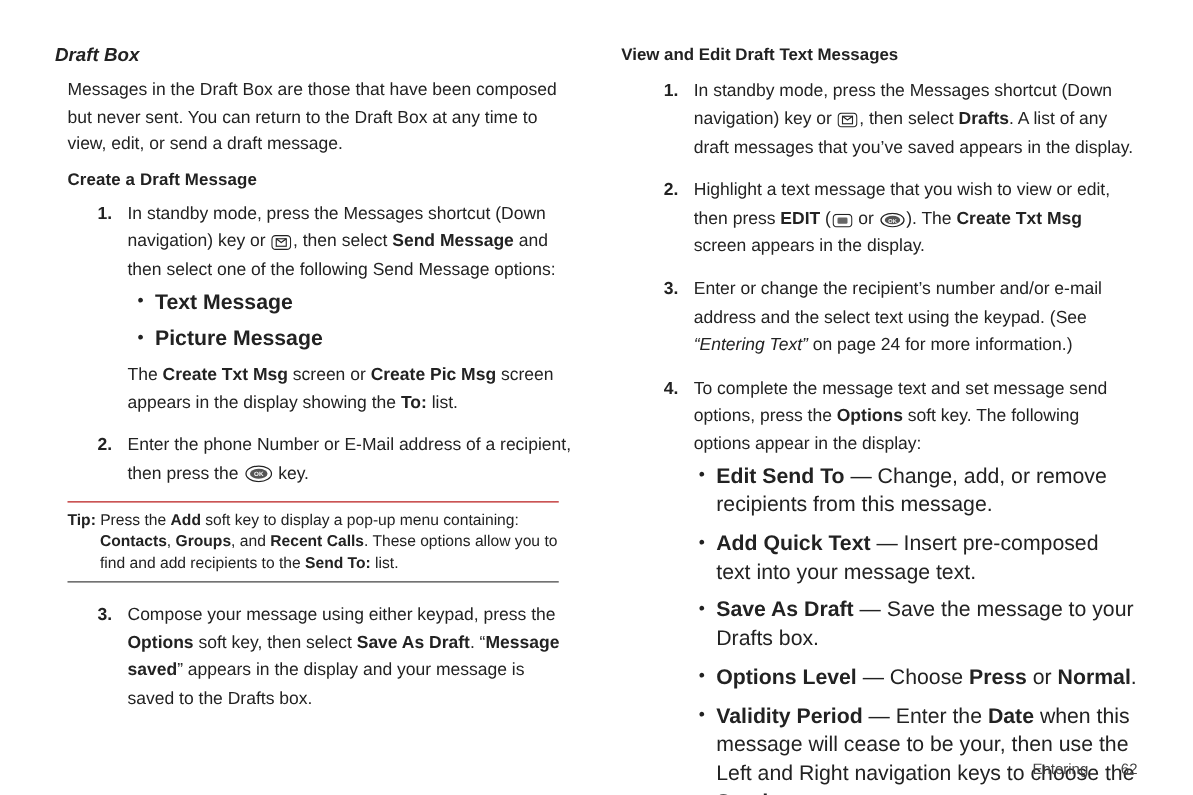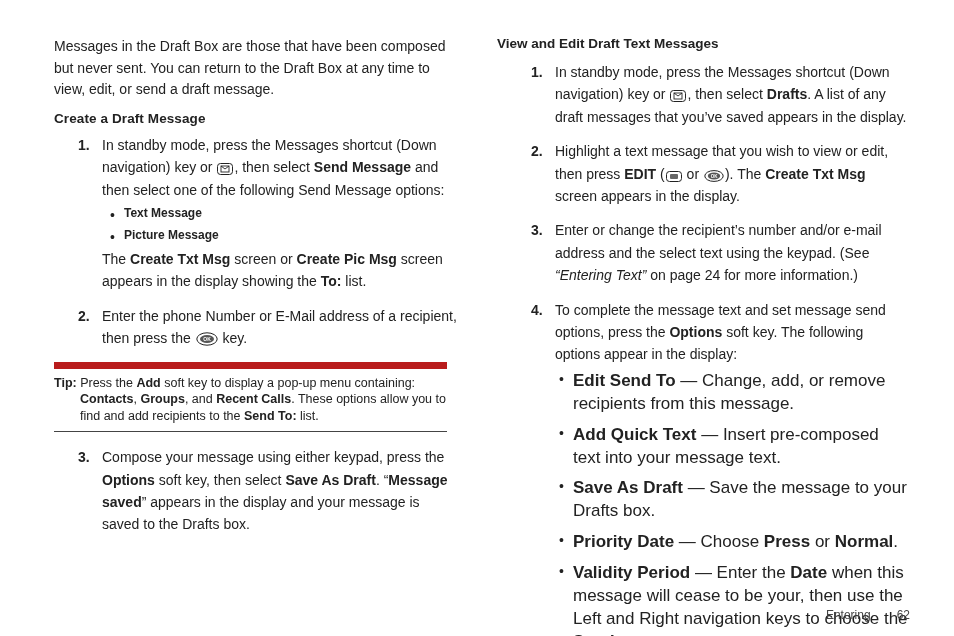--- a/index.html
+++ b/index.html
@@ -67,21 +67,21 @@
     font-size: 14px;
   }
   ul.bullets {
     list-style: none;
     padding: 0;
     margin: 4px 0 4px 8px;
   }
   ul.bullets > li {
     position: relative;
     padding-left: 14px;
-    font-size: 12px;
+    font-size: 17px;
     line-height: 1.45;
     margin-bottom: 4px;
   }
   ul.bullets > li::before {
     content: "•";
     position: absolute;
     left: 0;
     top: 0;
     font-size: 14px;
   }
@@ -100,21 +100,21 @@
   ul.opts > li::before {
     content: "•";
     position: absolute;
     left: 0;
     top: 0;
     font-size: 14px;
   }
   .b { font-weight: bold; }
   .i { font-style: italic; }
   .tip-box {
-    border-top: 7px solid #b91c1c;
+    border-top: 1px solid #b91c1c;
     border-bottom: 1px solid #444;
     margin: 6px 10px 14px 10px;
     padding: 6px 0 6px 0;
     font-size: 12.5px;
     line-height: 1.35;
   }
   .tip-body { padding-left: 26px; text-indent: -26px; }
   svg.key-icon {
     display: inline-block;
     vertical-align: -3px;
@@ -128,20 +128,21 @@
     color: #444;
   }
   .footer .sec { margin-right: 26px; }
 </style>
 </head>
 <body>
 
 <div class="page">
 
   <div class="col">
+    <div class="h-section">Draft Box</div>
     <p class="intro">Messages in the Draft Box are those that have been composed but never sent. You can return to the Draft Box at any time to view, edit, or send a draft message.</p>
     <div class="h-sub">Create a Draft Message</div>
 
     <ol class="steps">
       <li>
         <span class="num">1.</span>
         <span>In standby mode, press the Messages shortcut (Down navigation) key or </span><svg class="key-icon" width="16" height="12">
             <rect x="0.5" y="0.5" width="15" height="11" rx="3" fill="#fff" stroke="#222"></rect>
             <rect x="4" y="3" width="8" height="6" fill="none" stroke="#222" stroke-width="0.9"></rect>
             <path d="M4 3 L8 6 L12 3" fill="none" stroke="#222" stroke-width="0.9"></path>
@@ -205,21 +206,21 @@
         <span>Enter or change the recipient’s number and/or e-mail address and the select text using the keypad. (See </span><span class="i">“Entering Text”</span><span> on page 24 for more information.)</span>
       </li>
 
       <li>
         <span class="num">4.</span>
         <span>To complete the message text and set message send options, press the </span><span class="b">Options</span><span> soft key. The following options appear in the display:</span>
         <ul class="opts">
           <li><span class="b">Edit Send To</span><span> — Change, add, or remove recipients from this message.</span></li>
           <li><span class="b">Add Quick Text</span><span> — Insert pre-composed text into your message text.</span></li>
           <li><span class="b">Save As Draft</span><span> — Save the message to your Drafts box.</span></li>
-          <li><span class="b">Priority Date</span><span> — Choose </span><span class="b">Press</span><span> or </span><span class="b">Normal</span><span>.</span></li>
+          <li><span class="b">Options Level</span><span> — Choose </span><span class="b">Press</span><span> or </span><span class="b">Normal</span><span>.</span></li>
           <li><span class="b">Validity Period</span><span> — Enter the </span><span class="b">Date</span><span> when this message will cease to be your, then use the Left and Right navigation keys to choose the </span><span class="b">Send</span><span>.</span></li>
         </ul>
       </li>
     </ol>
   </div>
 
   <div class="footer">
     <span class="sec">Entering</span><span>62</span>
   </div>
 </div>

